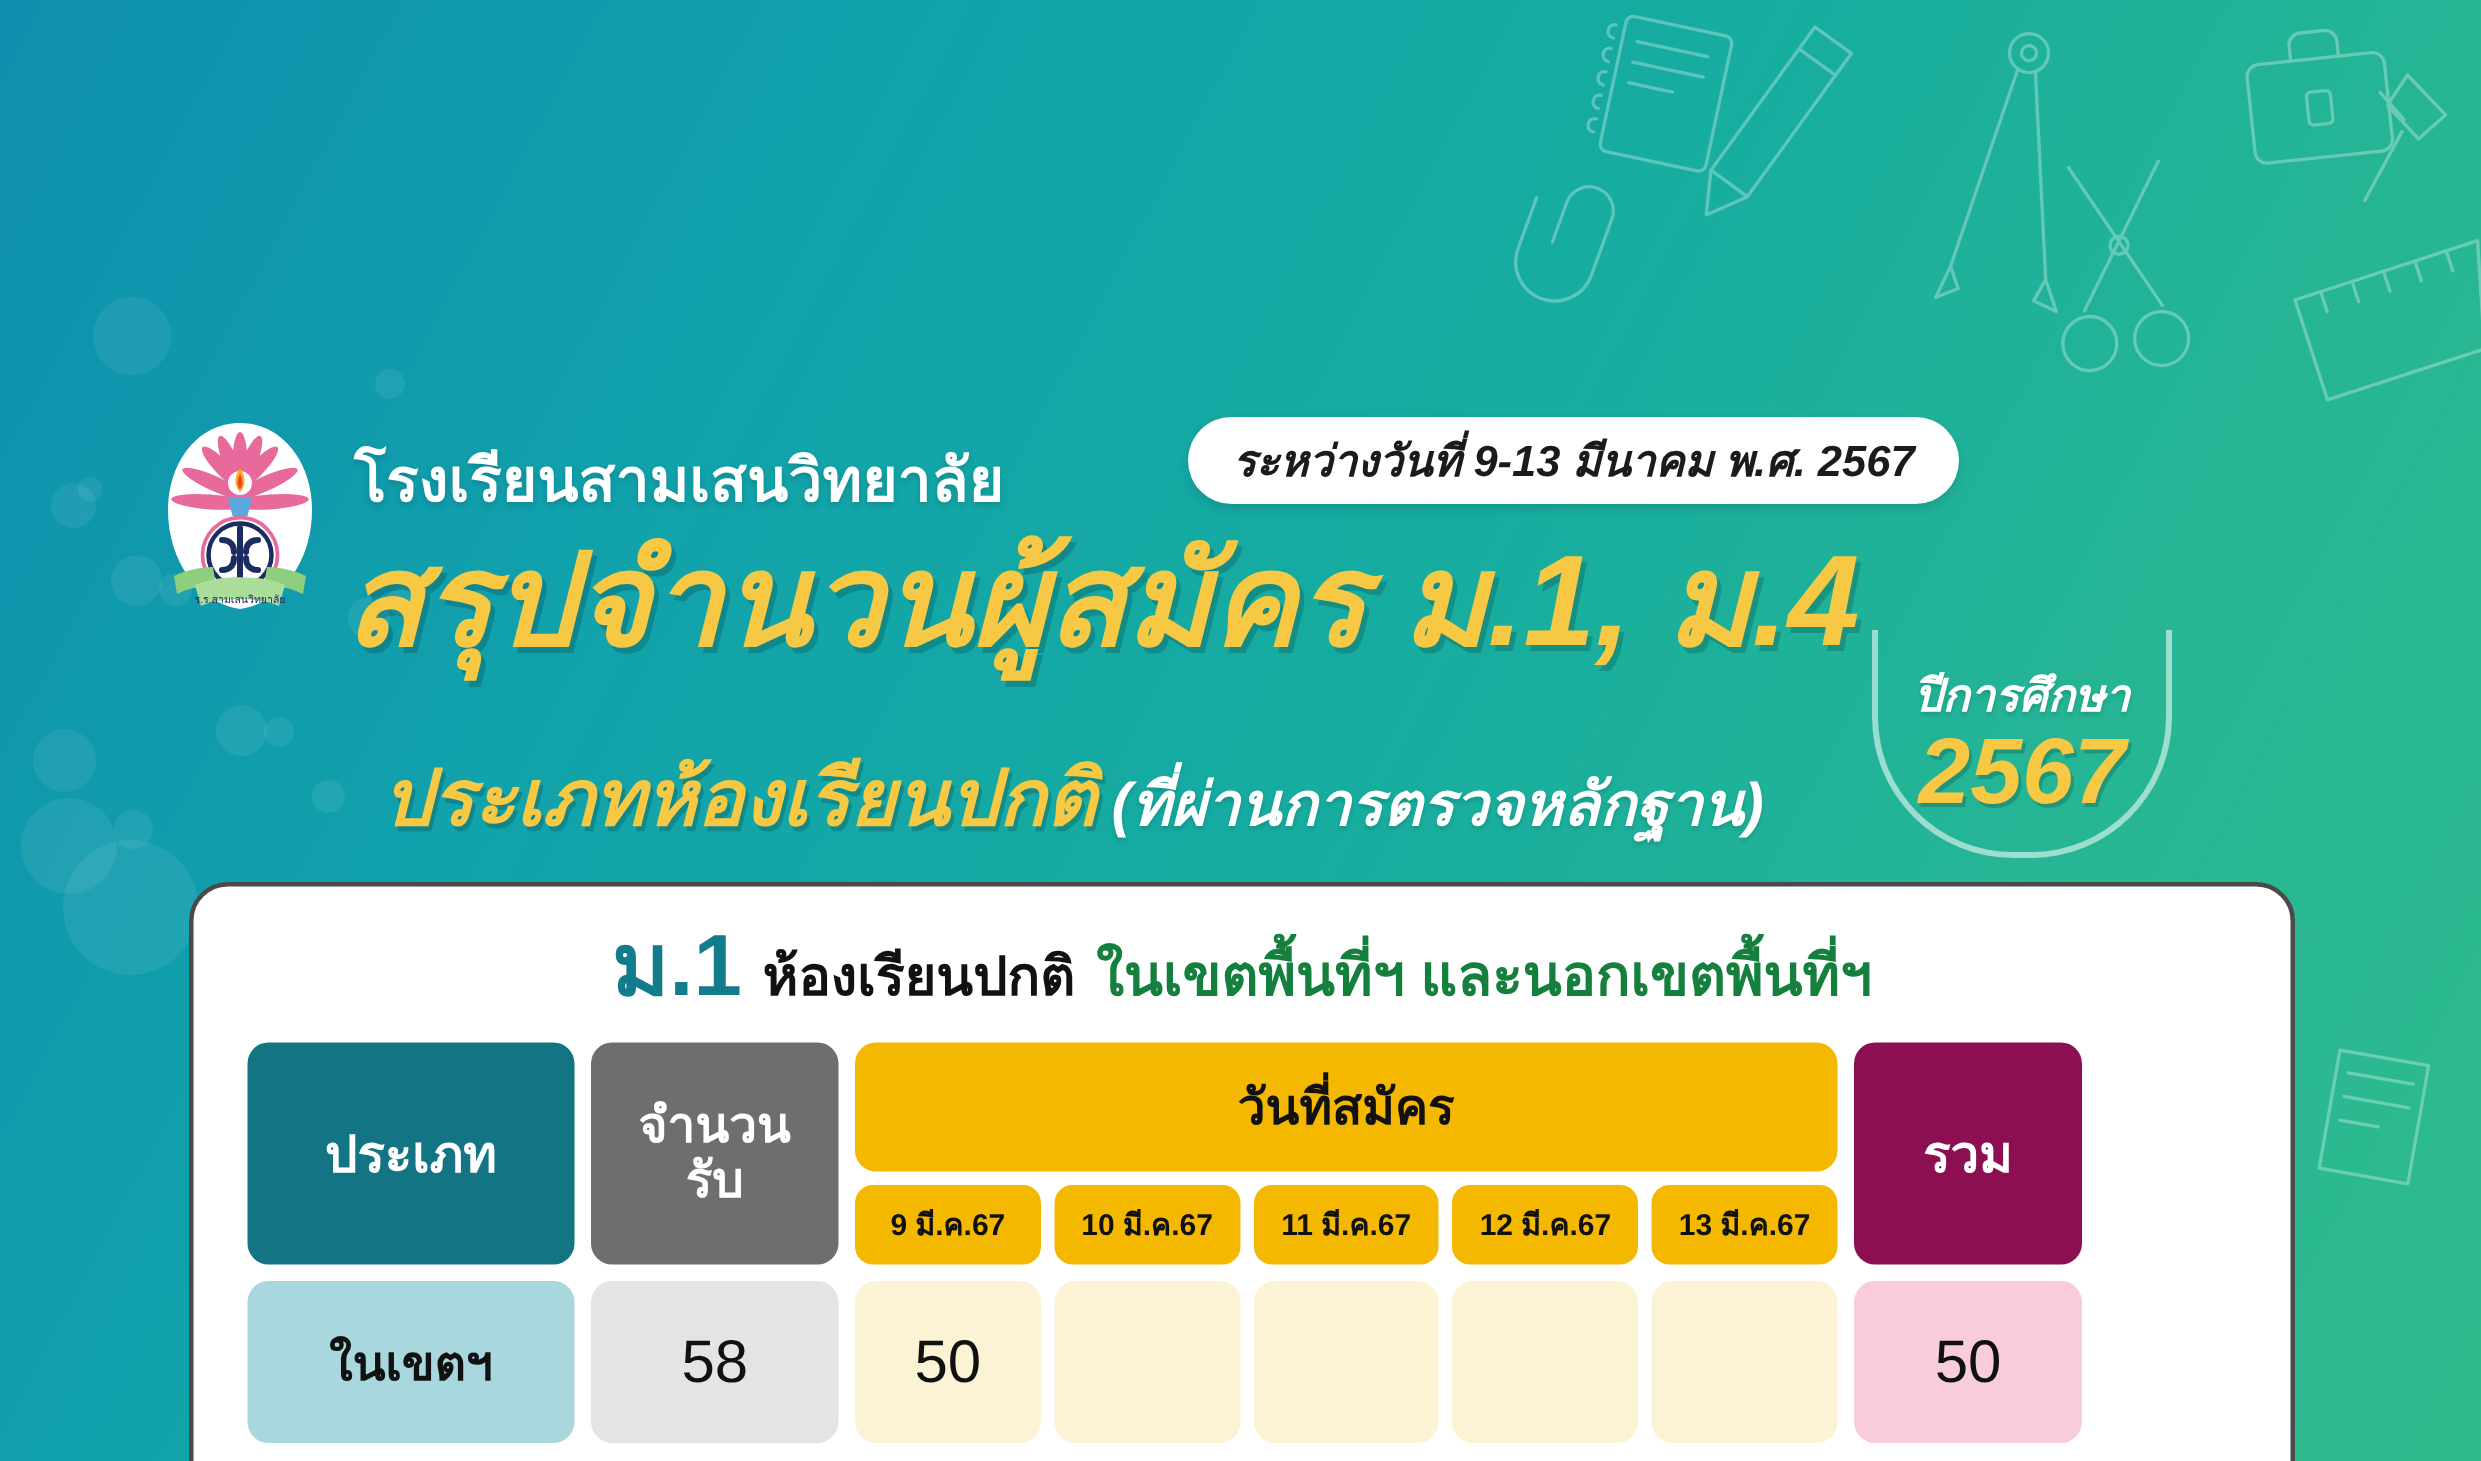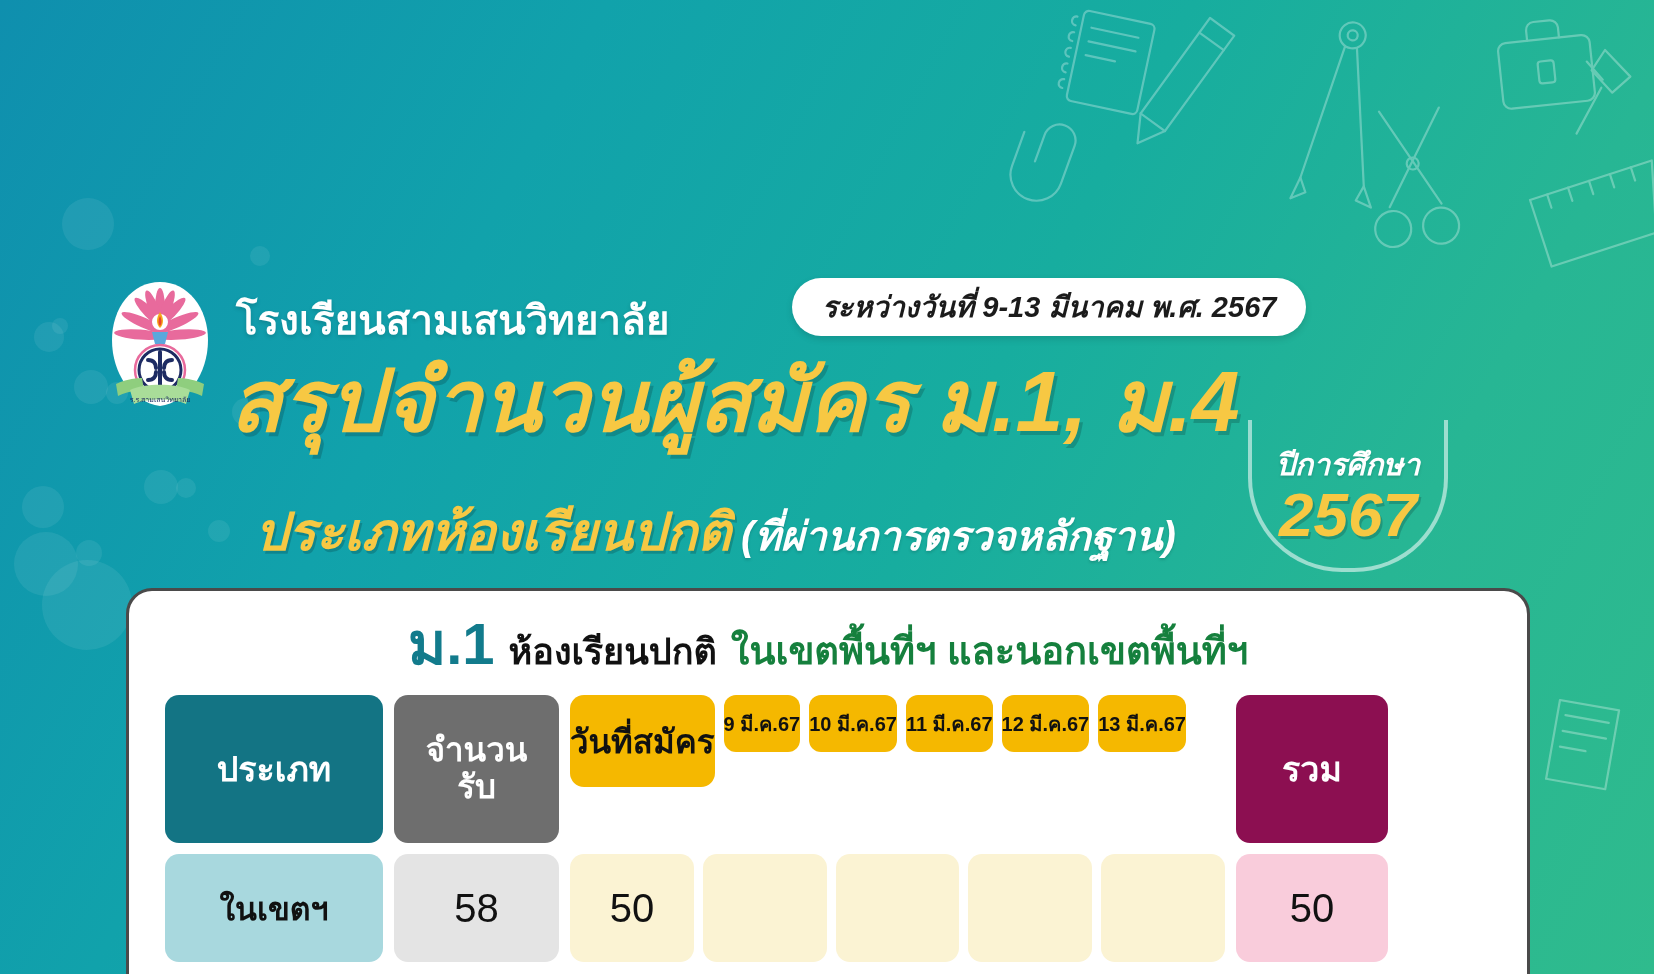--- a/index.html
+++ b/index.html
@@ -237,21 +237,21 @@
   .h-total {
     background: #8c0f51;
     color: #ffffff;
     font-size: 34px;
     font-weight: 700;
     height: 148px;
   }
 
   .dates-wrap {
     display: flex;
-    flex-direction: row;
+    flex-direction: column;
     gap: 9px;
     height: 148px;
   }
   .h-dates-top {
     background: #f5b800;
     color: #111111;
     font-size: 33px;
     font-weight: 700;
     border-radius: 14px;
     height: 92px;

